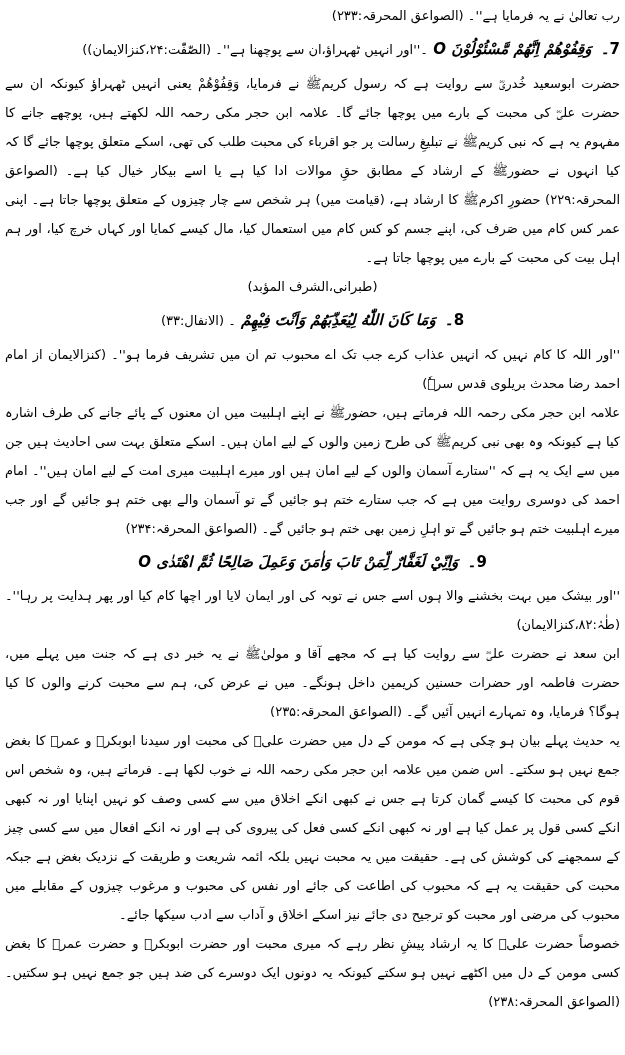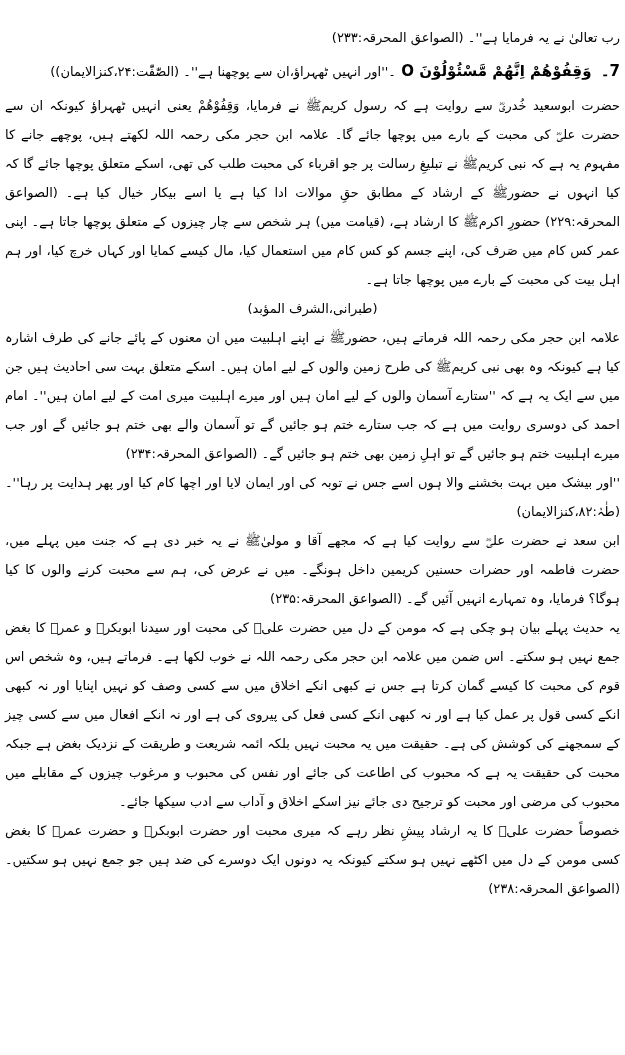--- a/index.html
+++ b/index.html
@@ -4,21 +4,21 @@
 <style>
   html, body {
     margin: 0;
     padding: 0;
     background: #ffffff;
   }
   .page {
     width: 625px;
     height: 1055px;
     box-sizing: border-box;
-    padding: 23px 5px 0 5px;
+    padding: 1px 5px 0 5px;
     background: #ffffff;
     color: #000000;
     direction: rtl;
     overflow: hidden;
     font-family: "DejaVu Sans", sans-serif;
   }
   .t {
     font-size: 13px;
     line-height: 29px;
     color: #000000;
@@ -33,20 +33,21 @@
     font-size: 15px;
     line-height: 36px;
     margin: 1px 0;
   }
   .verse .vnum {
     font-weight: bold;
     padding-left: 4px;
   }
   .verse .ar {
     font-weight: bold;
+    font-style: italic;
   }
   .verse .vtail {
     font-weight: normal;
     font-size: 13px;
   }
   .v-right  { text-align: right; }
   .v-center { text-align: center; }
 </style>
 </head>
 <body>
@@ -59,24 +60,34 @@
     <span class="vnum">7۔</span>
     <span class="ar">وَقِفُوْهُمْ اِنَّهُمْ مَّسْئُوْلُوْنَ O</span>
     <span class="vtail">۔''اور انہیں ٹھہراؤ،ان سے پوچھنا ہے''۔ (الصّٰفّٰت:۲۴،کنزالایمان))</span>
   </div>
 
   <div class="t para">حضرت ابوسعید خُدریؓ سے روایت ہے کہ رسول کریمﷺ نے فرمایا، وَقِفُوْهُمْ یعنی انہیں ٹھہراؤ کیونکہ ان سے حضرت علیؓ کی محبت کے بارے میں پوچھا جائے گا۔ علامہ ابن حجر مکی رحمہ اللہ لکھتے ہیں، پوچھے جانے کا مفہوم یہ ہے کہ نبی کریمﷺ نے تبلیغِ رسالت پر جو اقرباء کی محبت طلب کی تھی، اسکے متعلق پوچھا جائے گا کہ کیا انہوں نے حضورﷺ کے ارشاد کے مطابق حقِ موالات ادا کیا ہے یا اسے بیکار خیال کیا ہے۔ (الصواعق المحرقہ:۲۲۹) حضورِ اکرمﷺ کا ارشاد ہے، (قیامت میں) ہر شخص سے چار چیزوں کے متعلق پوچھا جاتا ہے۔ اپنی عمر کس کام میں صَرف کی، اپنے جسم کو کس کام میں استعمال کیا، مال کیسے کمایا اور کہاں خرچ کیا، اور ہم اہل بیت کی محبت کے بارے میں پوچھا جاتا ہے۔</div>
 
   <div class="t line-left">(طبرانی،الشرف المؤبد)</div>
 
 
+  <div class="t verse v-center">
+    <span class="vnum">8۔</span>
+    <span class="ar">وَمَا كَانَ اللّٰهُ لِيُعَذِّبَهُمْ وَاَنْتَ فِيْهِمْ</span>
+    <span class="vtail">۔ (الانفال:۳۳)</span>
+  </div>
 
+  <div class="t para">''اور اللہ کا کام نہیں کہ انہیں عذاب کرے جب تک اے محبوب تم ان میں تشریف فرما ہو''۔ (کنزالایمان از امام احمد رضا محدث بریلوی قدس سرہٗ)</div>
 
   <div class="t para">علامہ ابن حجر مکی رحمہ اللہ فرماتے ہیں، حضورﷺ نے اپنے اہلبیت میں ان معنوں کے پائے جانے کی طرف اشارہ کیا ہے کیونکہ وہ بھی نبی کریمﷺ کی طرح زمین والوں کے لیے امان ہیں۔ اسکے متعلق بہت سی احادیث ہیں جن میں سے ایک یہ ہے کہ ''ستارے آسمان والوں کے لیے امان ہیں اور میرے اہلبیت میری امت کے لیے امان ہیں''۔ امام احمد کی دوسری روایت میں ہے کہ جب ستارے ختم ہو جائیں گے تو آسمان والے بھی ختم ہو جائیں گے اور جب میرے اہلبیت ختم ہو جائیں گے تو اہلِ زمین بھی ختم ہو جائیں گے۔ (الصواعق المحرقہ:۲۳۴)</div>
 
+  <div class="t verse v-center">
+    <span class="vnum">9۔</span>
+    <span class="ar">وَاِنِّيْ لَغَفَّارٌ لِّمَنْ تَابَ وَاٰمَنَ وَعَمِلَ صَالِحًا ثُمَّ اهْتَدٰى O</span>
+  </div>
 
   <div class="t para">''اور بیشک میں بہت بخشنے والا ہوں اسے جس نے توبہ کی اور ایمان لایا اور اچھا کام کیا اور پھر ہدایت پر رہا''۔ (طٰہٰ:۸۲،کنزالایمان)</div>
 
 
   <div class="t para">ابن سعد نے حضرت علیؓ سے روایت کیا ہے کہ مجھے آقا و مولیٰﷺ نے یہ خبر دی ہے کہ جنت میں پہلے میں، حضرت فاطمہ اور حضرات حسنین کریمین داخل ہونگے۔ میں نے عرض کی، ہم سے محبت کرنے والوں کا کیا ہوگا؟ فرمایا، وہ تمہارے انہیں آئیں گے۔ (الصواعق المحرقہ:۲۳۵)</div>
 
   <div class="t para">یہ حدیث پہلے بیان ہو چکی ہے کہ مومن کے دل میں حضرت علیؓ کی محبت اور سیدنا ابوبکرؓ و عمرؓ کا بغض جمع نہیں ہو سکتے۔ اس ضمن میں علامہ ابن حجر مکی رحمہ اللہ نے خوب لکھا ہے۔ فرماتے ہیں، وہ شخص اس قوم کی محبت کا کیسے گمان کرتا ہے جس نے کبھی انکے اخلاق میں سے کسی وصف کو نہیں اپنایا اور نہ کبھی انکے کسی قول پر عمل کیا ہے اور نہ کبھی انکے کسی فعل کی پیروی کی ہے اور نہ انکے افعال میں سے کسی چیز کے سمجھنے کی کوشش کی ہے۔ حقیقت میں یہ محبت نہیں بلکہ ائمہ شریعت و طریقت کے نزدیک بغض ہے جبکہ محبت کی حقیقت یہ ہے کہ محبوب کی اطاعت کی جائے اور نفس کی محبوب و مرغوب چیزوں کے مقابلے میں محبوب کی مرضی اور محبت کو ترجیح دی جائے نیز اسکے اخلاق و آداب سے ادب سیکھا جائے۔</div>
 
   <div class="t para">خصوصاً حضرت علیؓ کا یہ ارشاد پیشِ نظر رہے کہ میری محبت اور حضرت ابوبکرؓ و حضرت عمرؓ کا بغض کسی مومن کے دل میں اکٹھے نہیں ہو سکتے کیونکہ یہ دونوں ایک دوسرے کی ضد ہیں جو جمع نہیں ہو سکتیں۔ (الصواعق المحرقہ:۲۳۸)</div>
 

